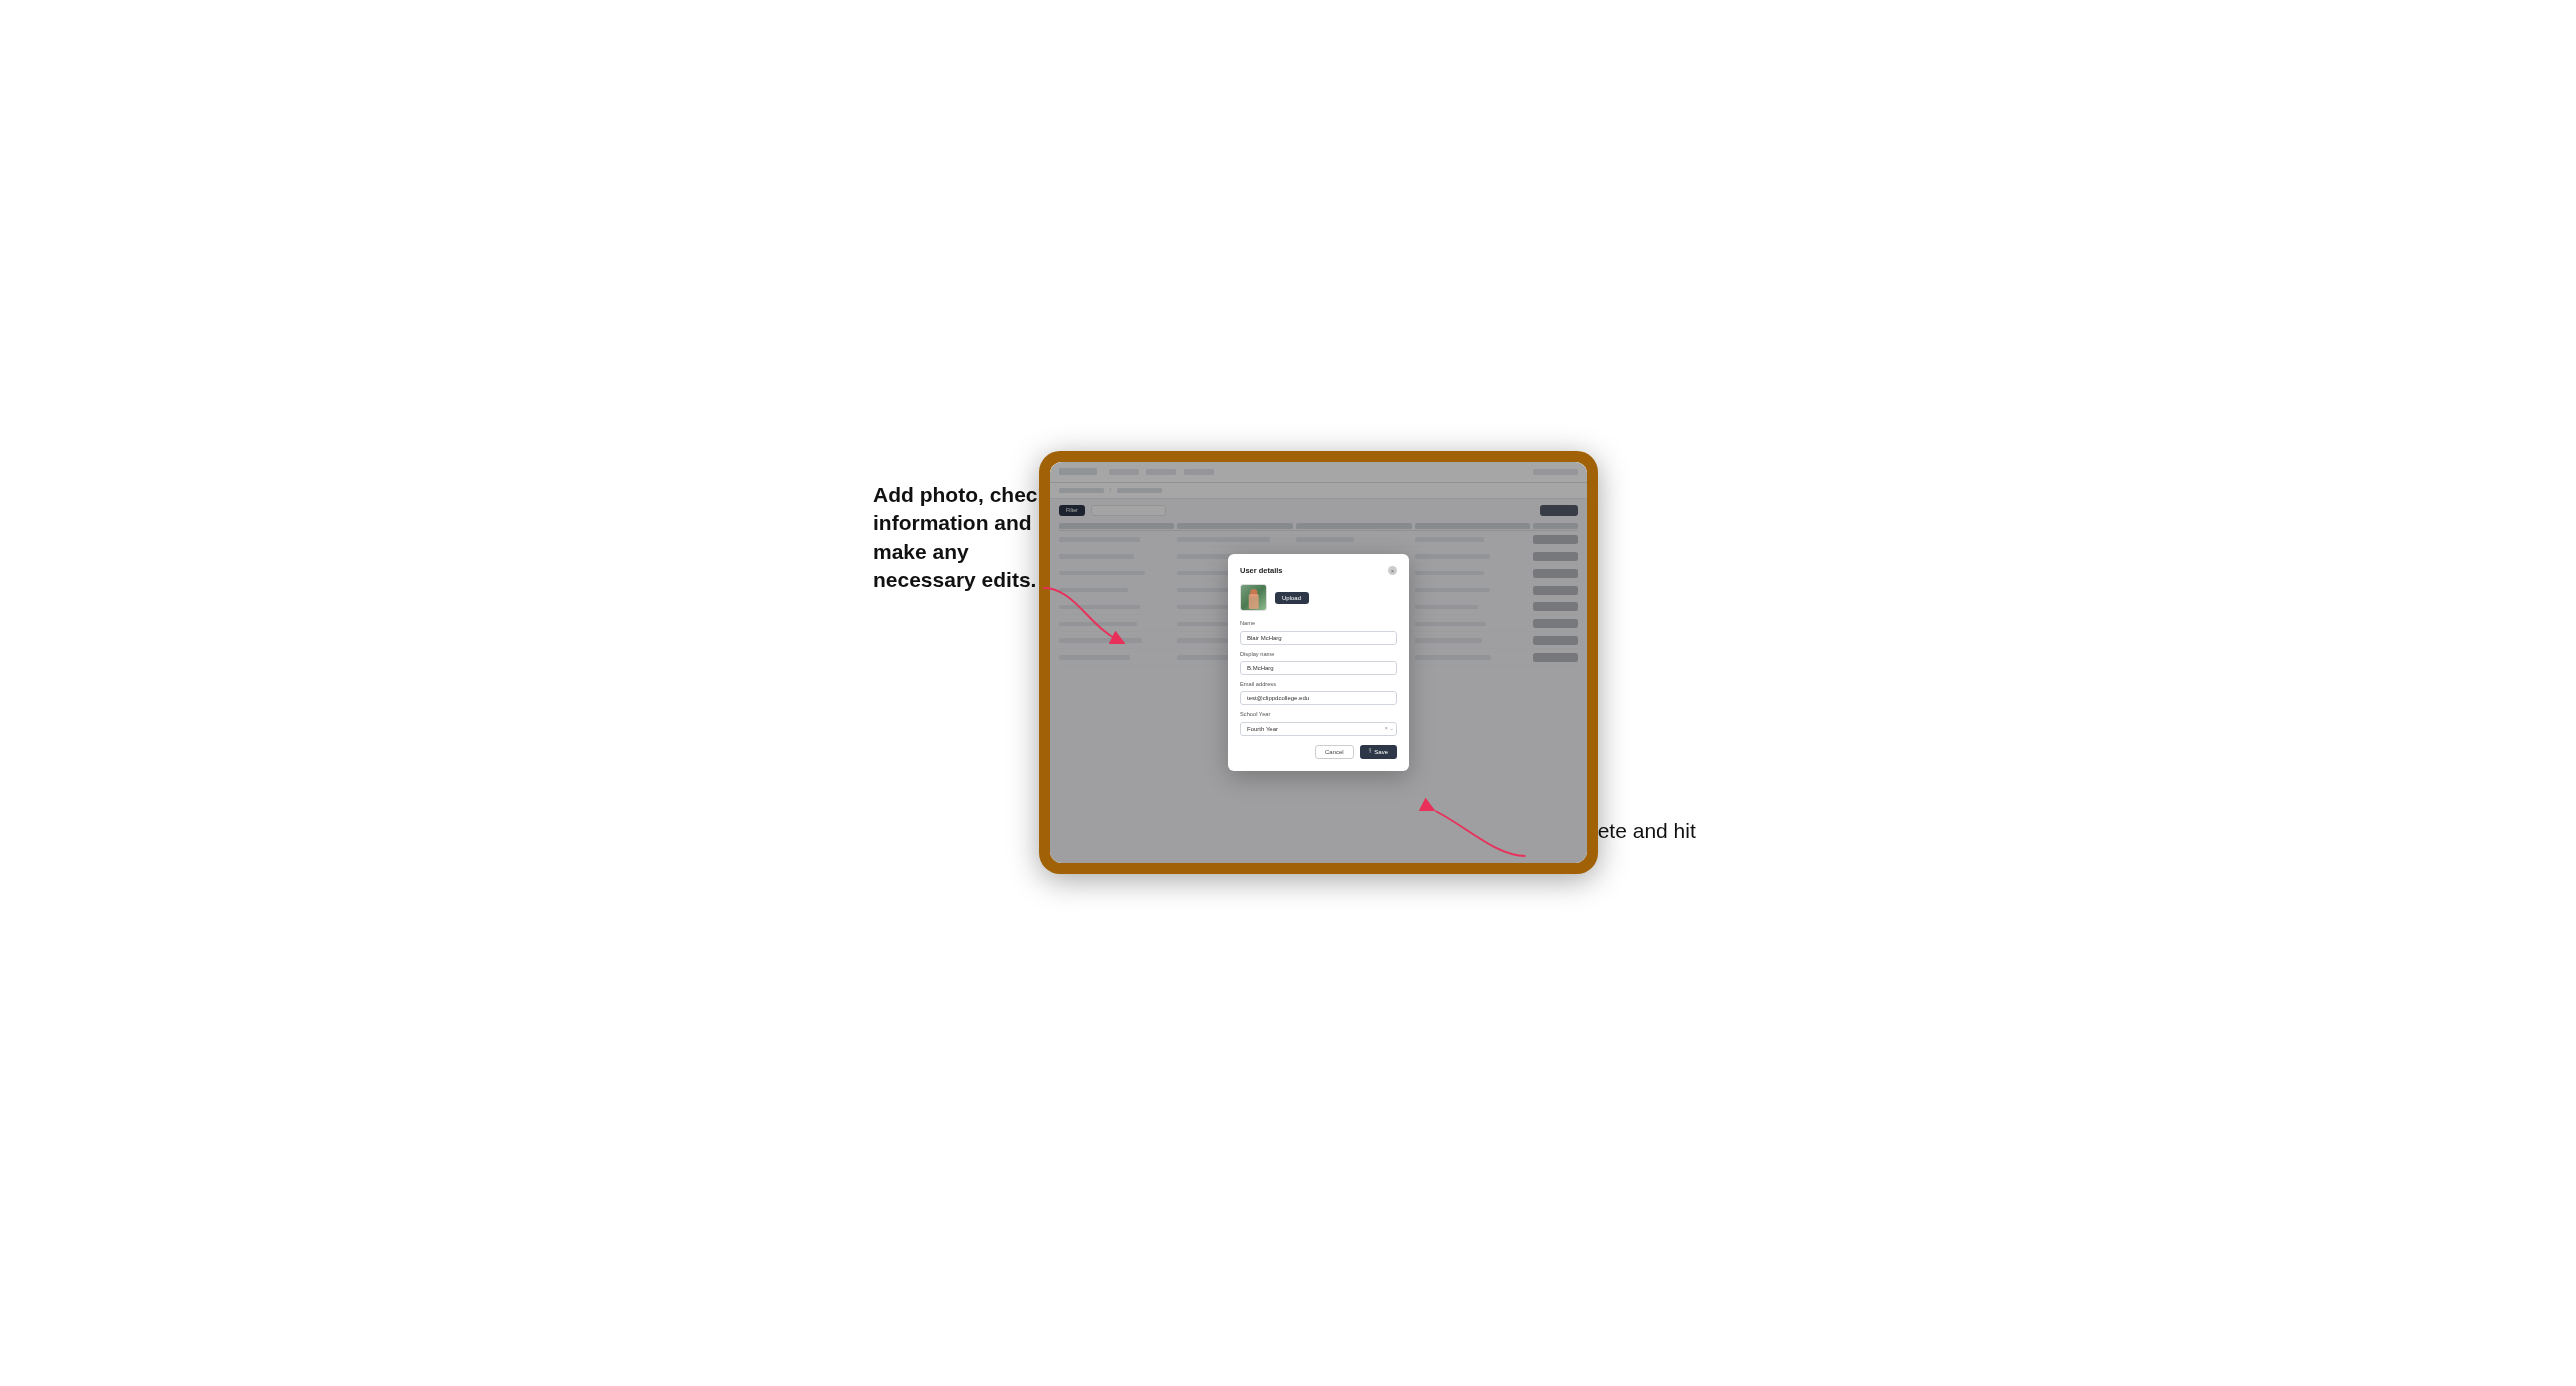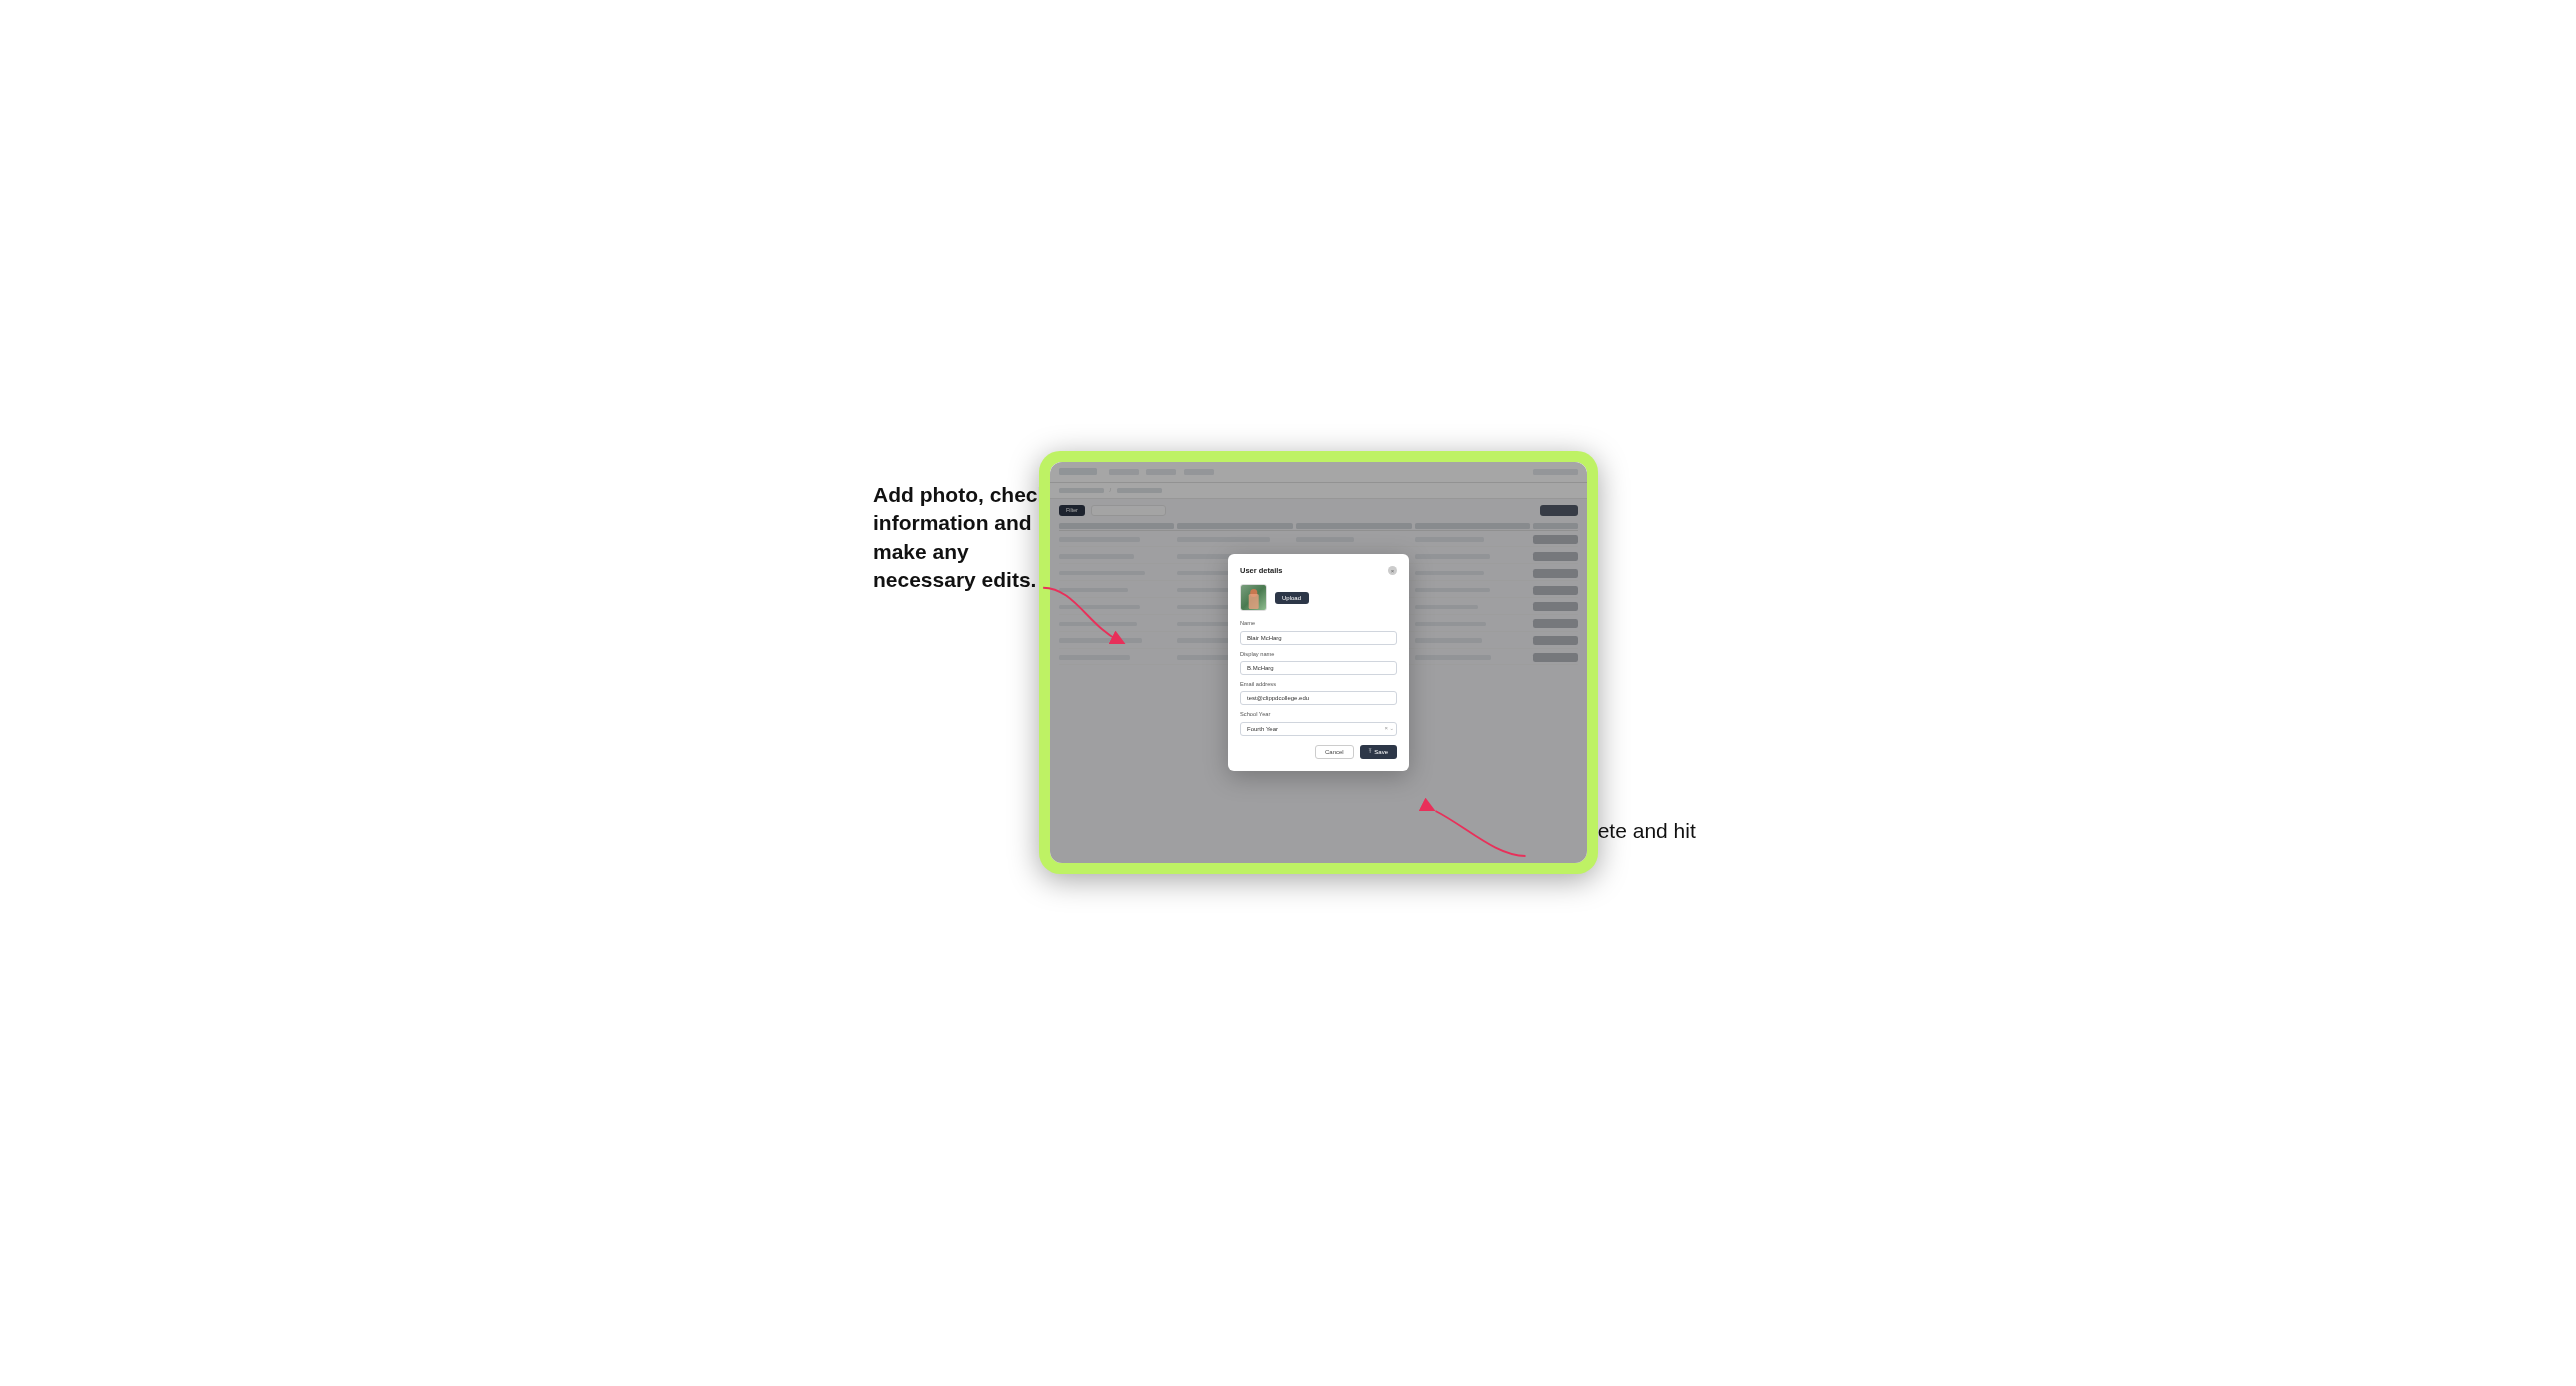--- a/index.html
+++ b/index.html
@@ -47,21 +47,21 @@
       font-weight: 700;
     }
 
     
     .tablet {
       position: absolute;
       left: 166px;
       top: 30px;
       width: 559px;
       height: 423px;
-      background: #bef264;
+      background: #a16207;
       border-radius: 21px;
       box-shadow: 0 6px 30px rgba(0,0,0,0.35);
       padding: 10.6px;
     }
 
     .tablet-screen {
       width: 100%;
       height: 100%;
       background: #f0f0f0;
       border-radius: 12px;

